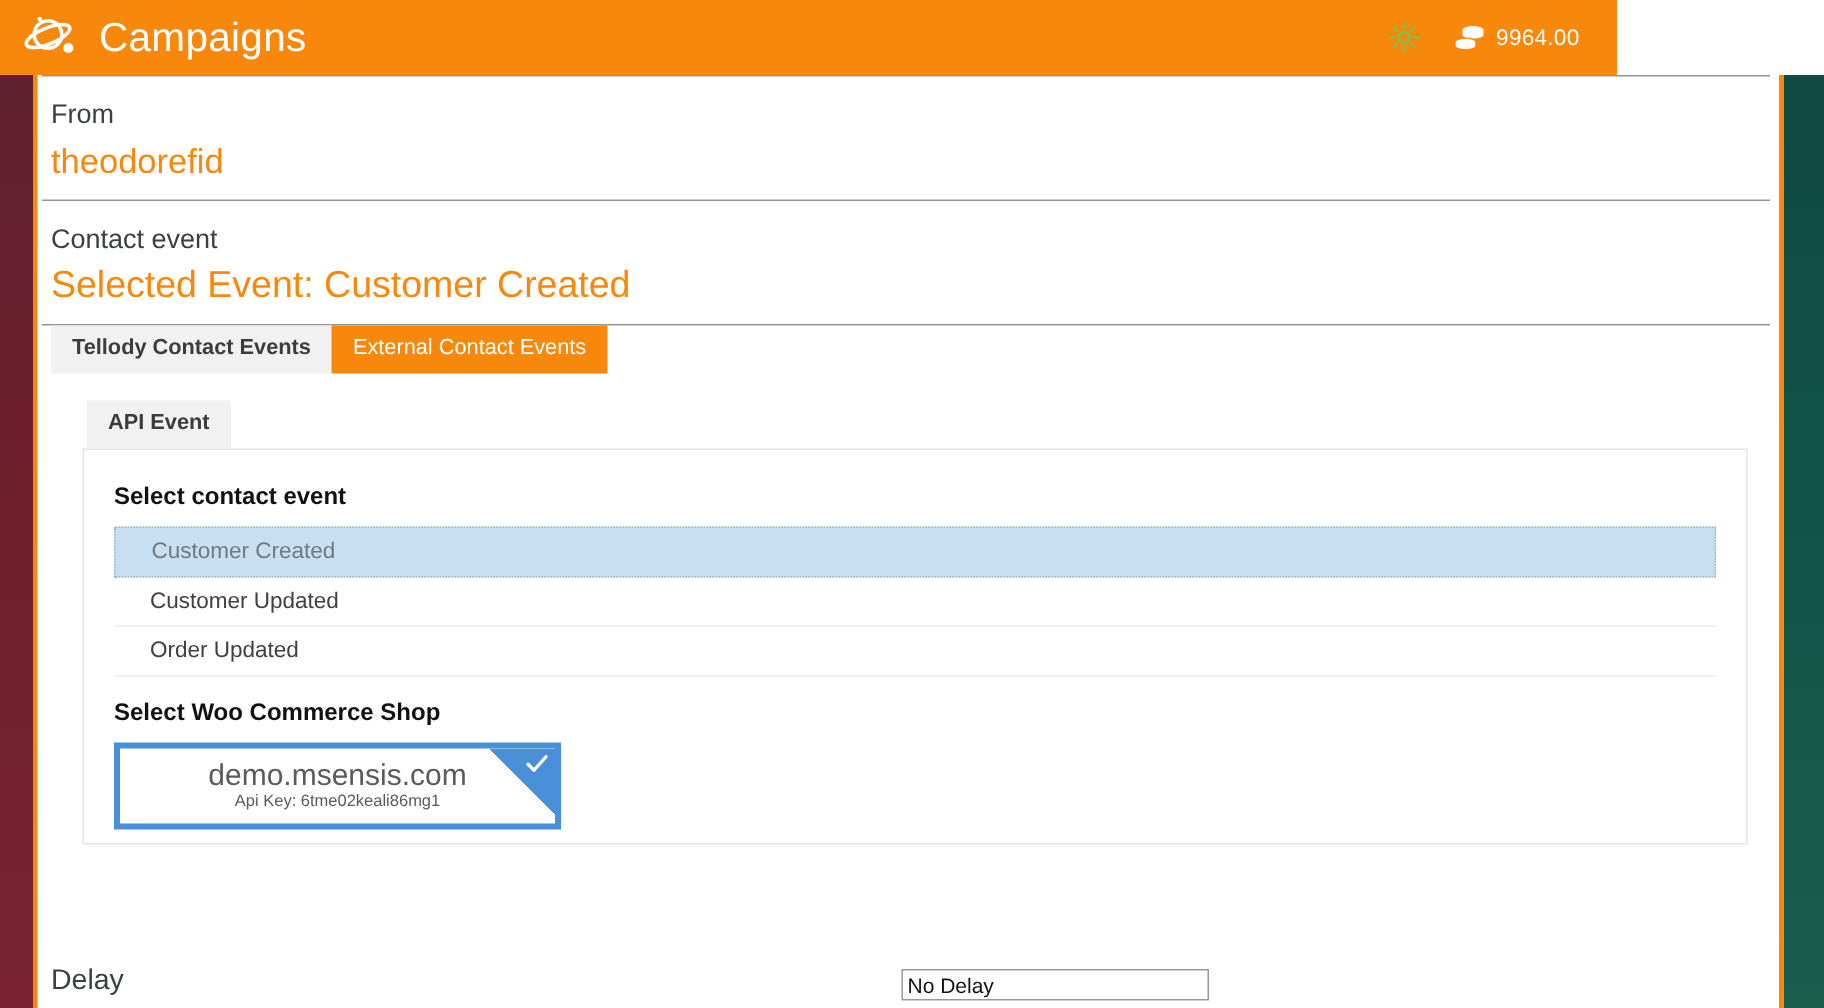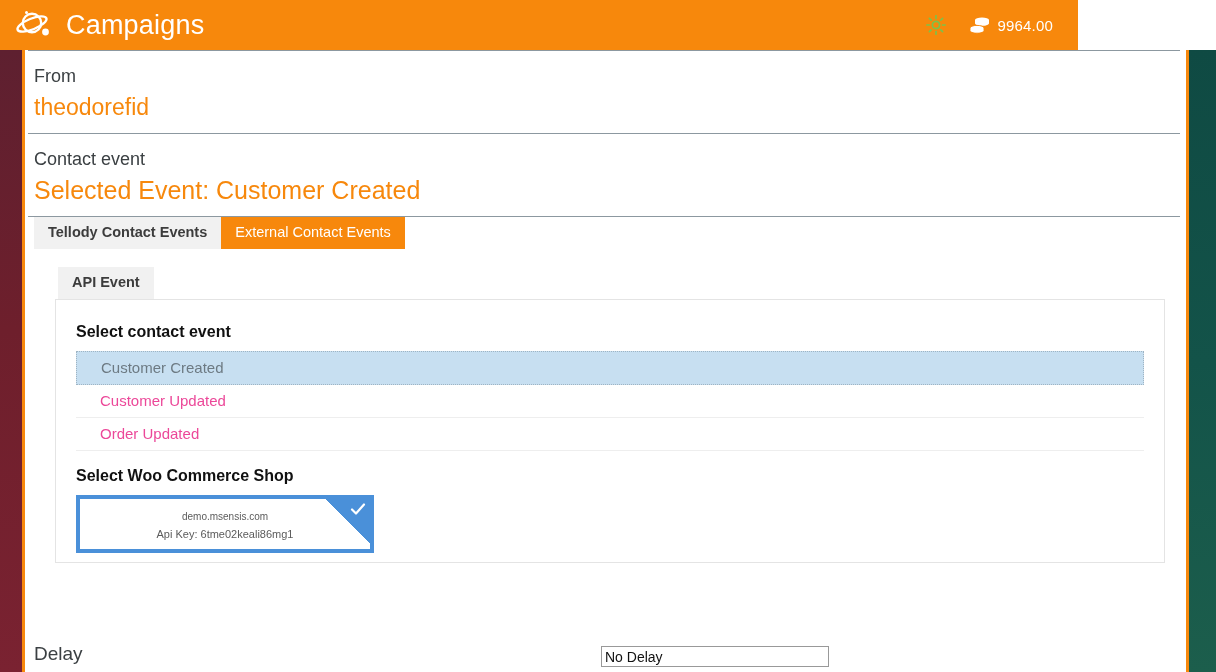--- a/index.html
+++ b/index.html
@@ -176,21 +176,21 @@
   .panel-heading.second {
     margin-top: 14px;
   }
 
   
   .event-list {
     width: 1068px;
   }
   .event-item {
     font-size: 15px;
-    color: #ec4899;
+    color: #404040;
     line-height: 20px;
     padding: 6px 0 6px 24px;
     border-bottom: 1px solid #eeeeee;
     cursor: pointer;
   }
   .event-item.selected {
     background: #c7dff1;
     border: 1px dotted #9fb4c3;
     color: #6d7a83;
   }
@@ -206,21 +206,21 @@
     border: 4px solid #4a90d9;
     background: #ffffff;
     overflow: hidden;
     cursor: pointer;
     display: flex;
     flex-direction: column;
     align-items: center;
     justify-content: center;
   }
   .shop-domain {
-    font-size: 10px;
+    font-size: 20px;
     color: #5b5b5b;
     line-height: 18px;
     text-align: center;
   }
   .shop-apikey {
     font-size: 11px;
     color: #5b5b5b;
     line-height: 14px;
     text-align: left;
     margin-top: 1px;
@@ -252,21 +252,21 @@
   .delay-label {
     font-size: 19px;
     color: #3b4043;
     padding-left: 6px;
     line-height: 26px;
   }
   .delay-input {
     position: absolute;
     left: 573px;
     top: 10px;
-    width: 228px;
+    width: 205px;
     height: 21px;
     border: 1px solid #999999;
     background: #ffffff;
     font-family: "Liberation Sans", sans-serif;
     font-size: 14px;
     color: #111111;
     padding: 0 3px;
     line-height: 19px;
     outline: none;
     border-radius: 0;

